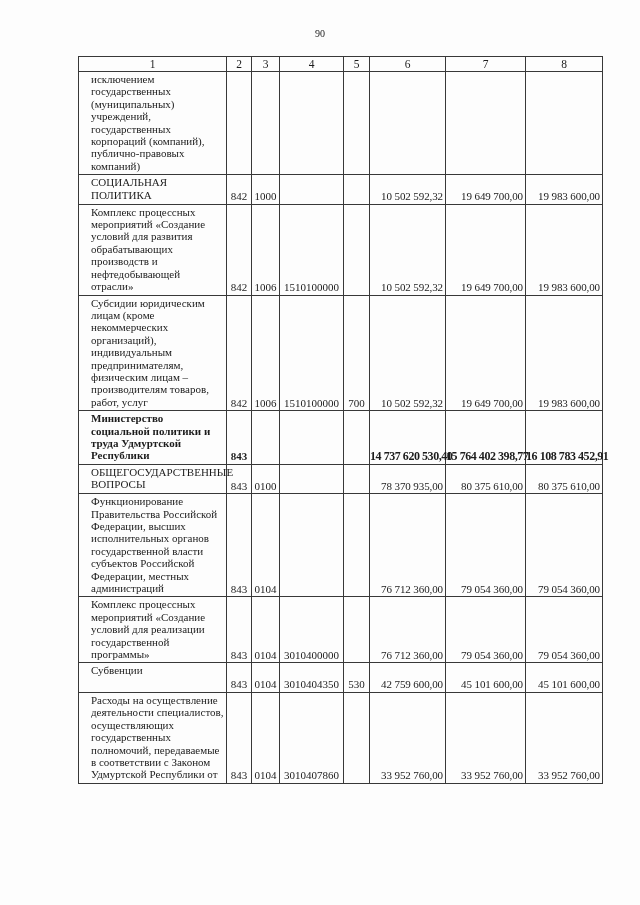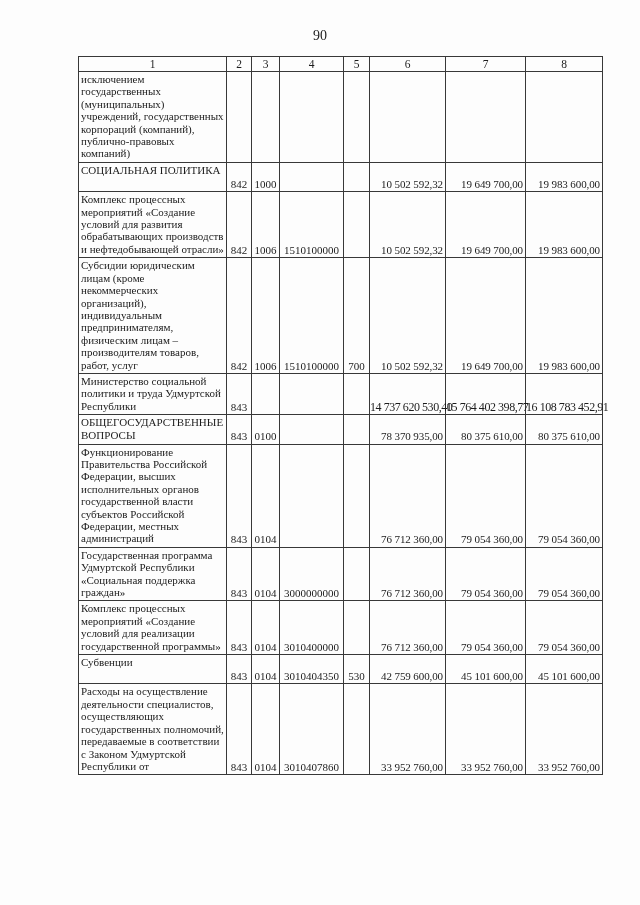--- a/index.html
+++ b/index.html
@@ -13,21 +13,21 @@
   .page {
     position: relative;
     width: 640px; height: 905px;
     background: #fdfdfd;
   }
   .page-number {
     position: absolute;
     top: 28px; left: 0;
     width: 100%;
     text-align: center;
-    font-size: 14px;
+    font-size: 10px;
   }
   table.budget {
     position: absolute;
     top: 56px; left: 78px;
     width: 524px;
     border-collapse: collapse;
     table-layout: fixed;
     font-size: 11px;
     line-height: 12.4px;
   }
@@ -38,36 +38,36 @@
   }
   table.budget th {
     text-align: center;
     height: 15px;
     font-size: 11.5px;
     padding: 0 1px;
   }
   td.c-name {
     text-align: left;
     vertical-align: top;
-    padding: 1px 2px 2px 2px;
+    padding: 1px 2px 2px 12px;
   }
   td.c-code {
     text-align: center;
     vertical-align: bottom;
     padding: 15px 1px 1px 1px;
     white-space: nowrap;
   }
   td.c-amt {
     text-align: right;
     vertical-align: bottom;
     padding: 0 2px 1px 0;
     white-space: nowrap;
     letter-spacing: -0.1px;
   }
-  tr.bold td { font-weight: normal; }
+  tr.bold td { font-weight: bold; }
   tr.bold td.c-amt { letter-spacing: -0.45px; font-size: 12px; }
 </style>
 </head>
 <body>
 
 <div class="page">
 
   <div class="page-number">90</div>
 
   <table class="budget">
@@ -158,30 +158,20 @@
           <td class="c-name">Функционирование Правительства Российской Федерации, высших исполнительных органов государственной власти субъектов Российской Федерации, местных администраций</td>
           <td class="c-code">843</td>
           <td class="c-code">0104</td>
           <td class="c-code"></td>
           <td class="c-code"></td>
           <td class="c-amt">76 712 360,00</td>
           <td class="c-amt">79 054 360,00</td>
           <td class="c-amt">79 054 360,00</td>
         </tr>
         <tr>
-          <td class="c-name">Государственная программа Удмуртской Республики «Социальная поддержка граждан»</td>
-          <td class="c-code">843</td>
-          <td class="c-code">0104</td>
-          <td class="c-code">3000000000</td>
-          <td class="c-code"></td>
-          <td class="c-amt">76 712 360,00</td>
-          <td class="c-amt">79 054 360,00</td>
-          <td class="c-amt">79 054 360,00</td>
-        </tr>
-        <tr>
           <td class="c-name">Комплекс процессных мероприятий «Создание условий для реализации государственной программы»</td>
           <td class="c-code">843</td>
           <td class="c-code">0104</td>
           <td class="c-code">3010400000</td>
           <td class="c-code"></td>
           <td class="c-amt">76 712 360,00</td>
           <td class="c-amt">79 054 360,00</td>
           <td class="c-amt">79 054 360,00</td>
         </tr>
         <tr>

